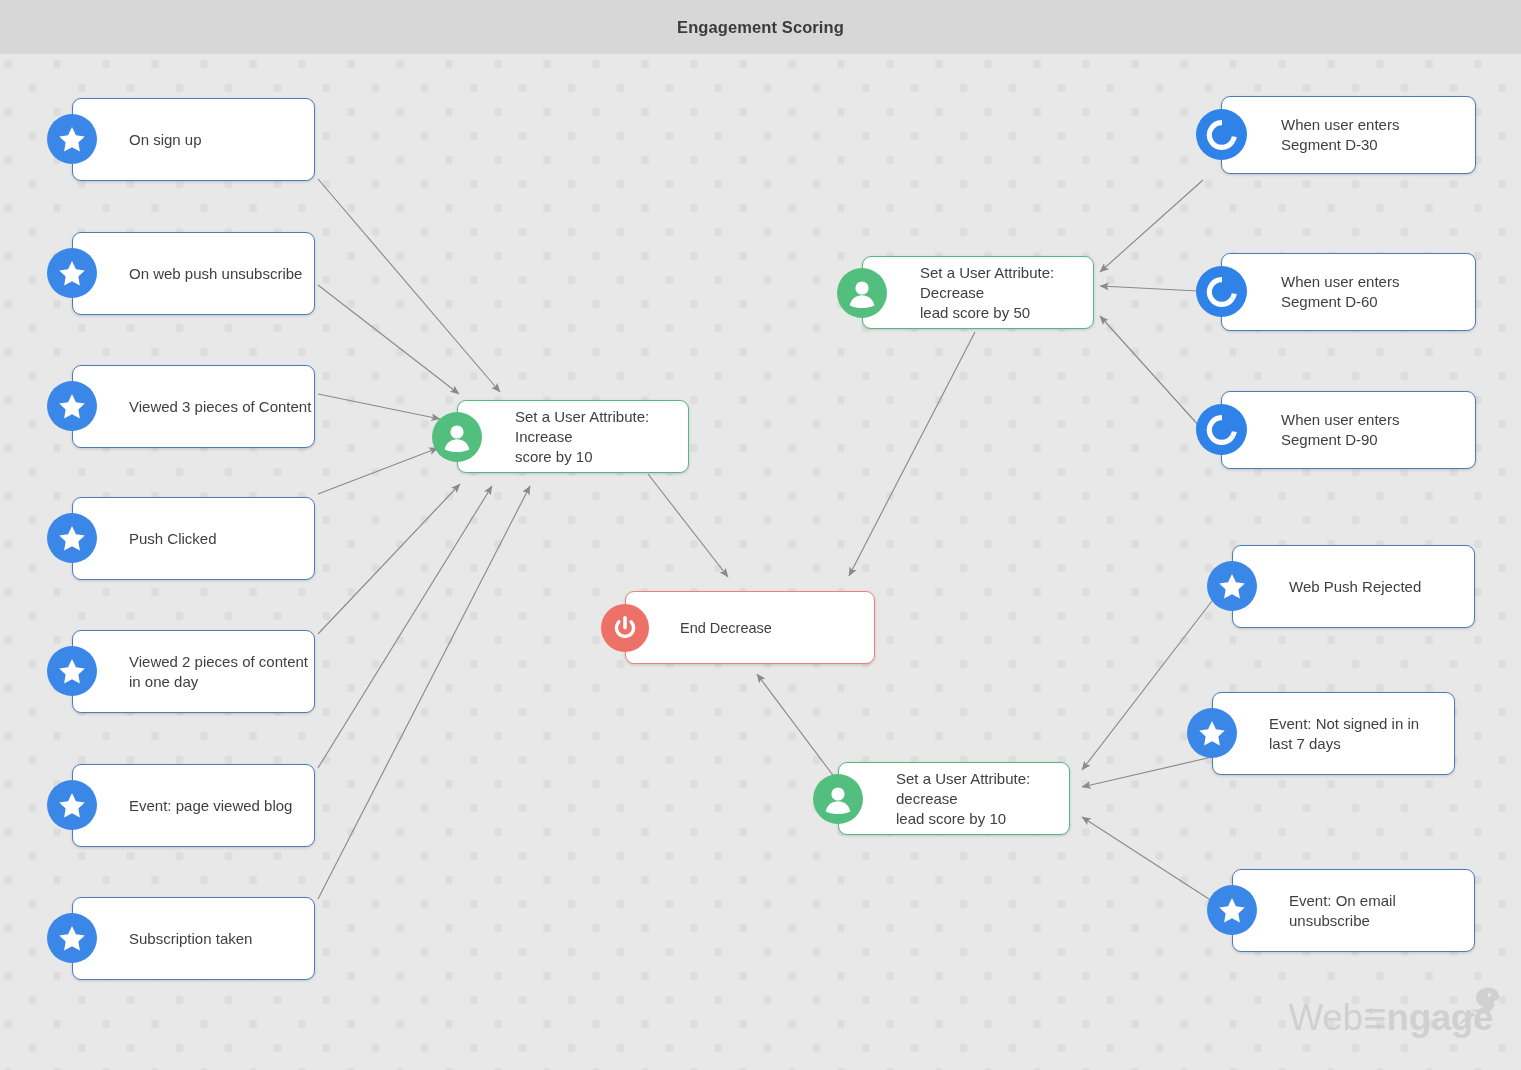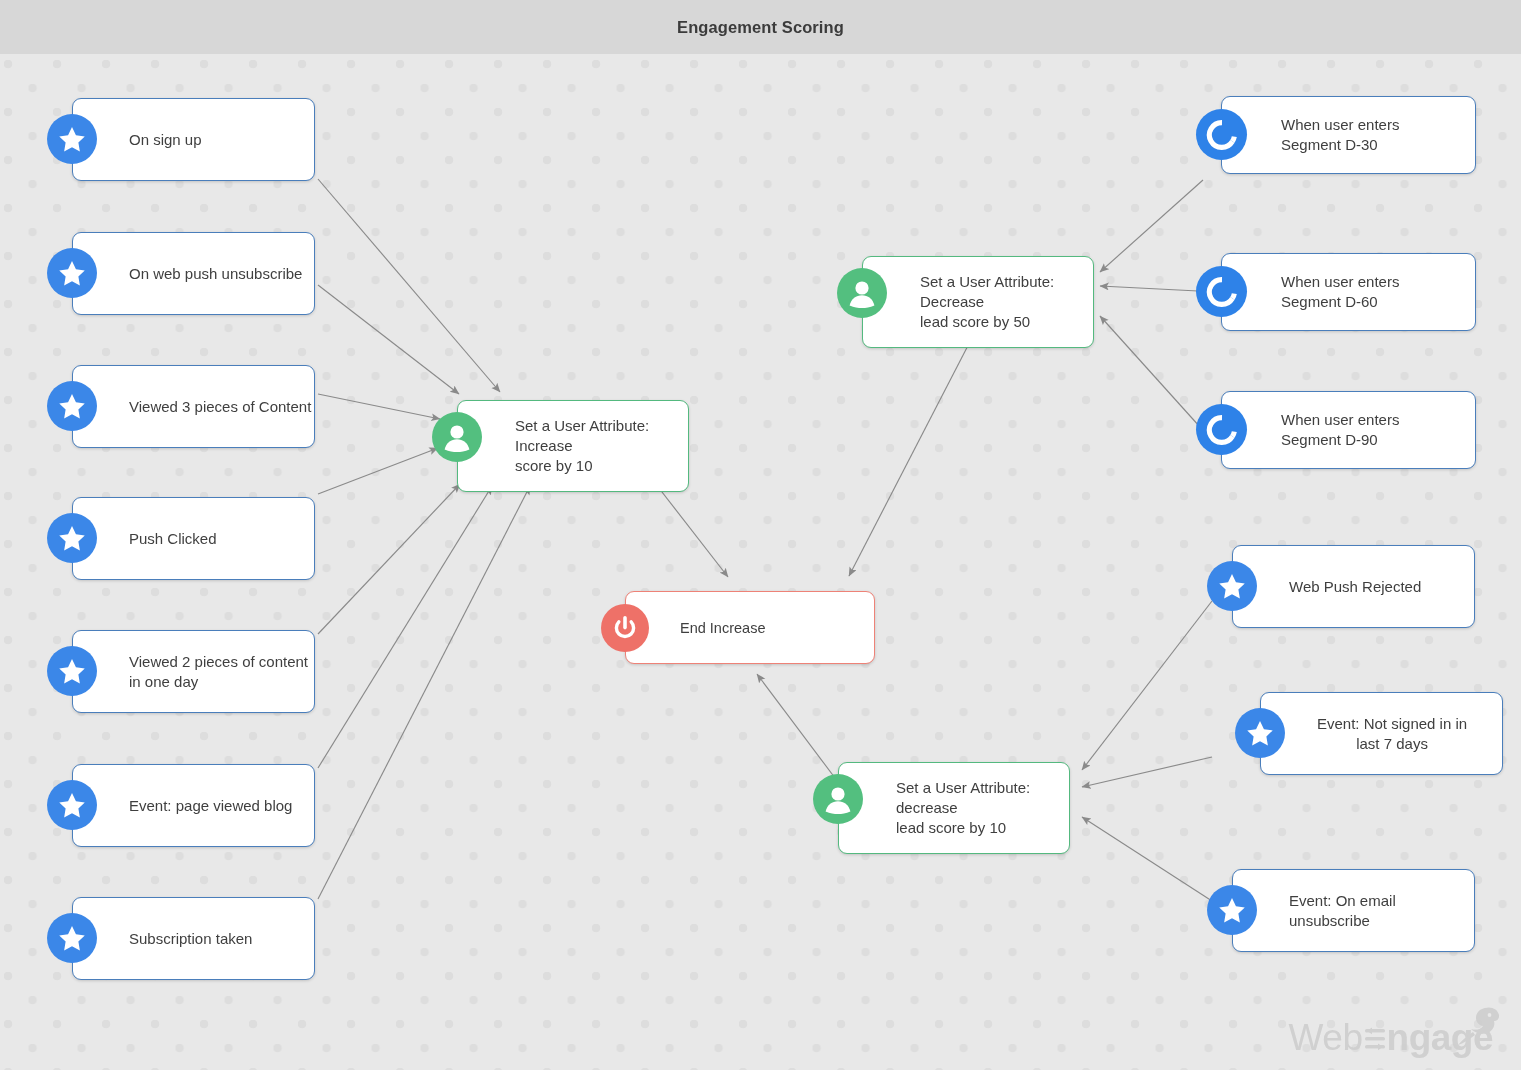--- a/index.html
+++ b/index.html
@@ -95,33 +95,33 @@
   }
   
   .fam-trigger { width: 243px; height: 83px; }
   .fam-trigger .node-icon { width: 50px; height: 50px; left: -25px; top: 16px; background: #3b87e8; }
   .fam-trigger .node-label { left: 57px; top: 50%; transform: translateY(-50%); }
 
   .fam-segment { width: 255px; height: 78px; }
   .fam-segment .node-icon { width: 51px; height: 51px; left: -25px; top: 13px; background: #2e82e8; }
   .fam-segment .node-label { left: 60px; top: 50%; transform: translateY(-50%); }
 
-  .fam-action { width: 232px; height: 92px; }
+  .fam-action { width: 232px; height: 73px; }
   .fam-action .node-icon { width: 50px; height: 50px; left: -25px; top: 12px; background: #53bf7f; }
   .fam-action .node-label { left: 58px; top: 50%; transform: translateY(-50%); }
 
   .fam-end { width: 250px; height: 73px; }
   .fam-end .node-icon { width: 48px; height: 48px; left: -24px; top: 13px; background: #ee7168; }
   .fam-end .node-label { left: 55px; top: 50%; transform: translateY(-50%); font-size: 14.5px; }
 
   
   #logo {
     position: absolute;
     right: 28px;
-    bottom: 12px;
+    bottom: 32px;
     z-index: 30;
     display: flex;
     align-items: flex-end;
     opacity: 0.95;
   }
   #logo-text {
     font-size: 37px;
     color: #cfcfcf;
     letter-spacing: -0.5px;
     line-height: 40px;
@@ -244,21 +244,21 @@
 score by 10</div>
         </div>
         <div class="node fam-end red" style="left: 625px; top: 537px;">
           <div class="node-box"></div>
           <div class="node-icon">
             <svg width="26" height="26" viewBox="0 0 32 32">
               <path d="M16 3.5 L16 15.5" stroke="#ffffff" stroke-width="4.4" stroke-linecap="round" fill="none"></path>
               <path d="M23.6 8.4 A10.6 10.6 0 1 1 8.4 8.4" stroke="#ffffff" stroke-width="4.2" stroke-linecap="round" fill="none"></path>
             </svg>
           </div>
-          <div class="node-label">End Increase</div>
+          <div class="node-label">End Decrease</div>
         </div>
         <div class="node fam-action green" style="left: 862px; top: 202px;">
           <div class="node-box"></div>
           <div class="node-icon">
             <svg width="32" height="32" viewBox="0 0 32 32">
               <circle cx="16" cy="11" r="6.6" fill="#ffffff"></circle>
               <path d="M3.6 28.5 C5.2 21.6 10.2 18.2 16 18.2 C21.8 18.2 26.8 21.6 28.4 28.5 C24 30.6 19.8 31 16 31 C12.2 31 8 30.6 3.6 28.5 Z" fill="#ffffff"></path>
             </svg>
           </div>
           <div class="node-label">Set a User Attribute: Decrease
@@ -310,21 +310,21 @@
         </div>
         <div class="node fam-trigger blue" style="left: 1232px; top: 491px;">
           <div class="node-box"></div>
           <div class="node-icon">
             <svg width="30" height="30" viewBox="0 0 32 32">
               <path d="M16 3.2 L20.2 11.9 L29.6 13.2 L22.8 19.8 L24.4 29.2 L16 24.7 L7.6 29.2 L9.2 19.8 L2.4 13.2 L11.8 11.9 Z" fill="#ffffff"></path>
             </svg>
           </div>
           <div class="node-label">Web Push Rejected</div>
         </div>
-        <div class="node fam-trigger blue" style="left: 1260px; top: 638px; text-align: center;">
+        <div class="node fam-trigger blue" style="left: 1212px; top: 638px;">
           <div class="node-box"></div>
           <div class="node-icon">
             <svg width="30" height="30" viewBox="0 0 32 32">
               <path d="M16 3.2 L20.2 11.9 L29.6 13.2 L22.8 19.8 L24.4 29.2 L16 24.7 L7.6 29.2 L9.2 19.8 L2.4 13.2 L11.8 11.9 Z" fill="#ffffff"></path>
             </svg>
           </div>
           <div class="node-label">Event: Not signed in in
 last 7 days</div>
         </div>
         <div class="node fam-trigger blue" style="left: 1232px; top: 815px;">

